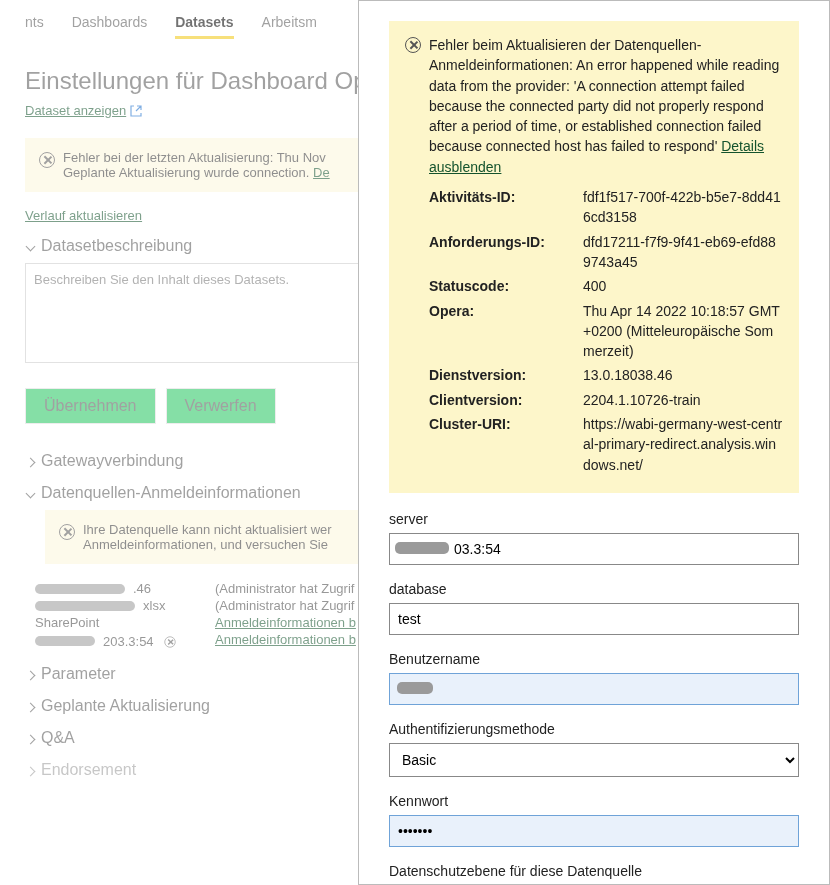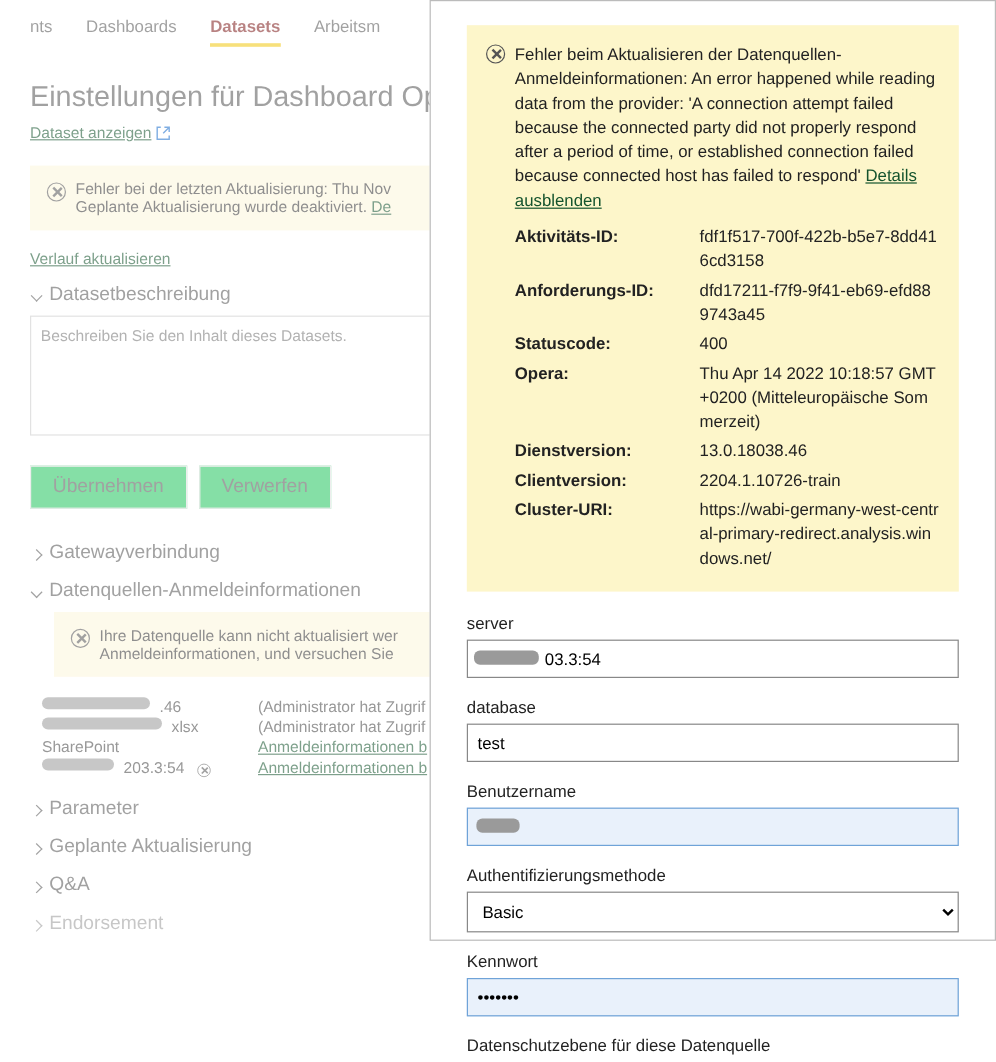--- a/index.html
+++ b/index.html
@@ -25,21 +25,21 @@
   .page * { pointer-events: auto; }
   .tabs {
     display: flex;
     gap: 28px;
     padding: 8px 0 0;
     font-size: 14px;
     color: #555;
   }
   .tabs .tab { padding: 6px 0; }
   .tabs .tab.active {
-    color: #7f1d1d;
+    color: #000000;
     font-weight: 600;
     border-bottom: 3px solid #f2c811;
   }
   .page h1 {
     font-size: 24px;
     font-weight: 400;
     color: #555;
     margin: 28px 0 8px;
   }
   a.link { color: #14532d; text-decoration: underline; cursor: pointer; }
@@ -77,31 +77,31 @@
   textarea.desc {
     width: 550px; height: 100px; resize:none;
     border:1px solid #ccc; padding:8px; font-family:inherit;
     font-size:13px; color:#888;
   }
   .btnrow { display:flex; gap:10px; margin:22px 0 28px;}
   .btn-gray {
     background:#22c55e;border:1px solid #e0e0e0;color:#555;
     padding:8px 18px;font-size:16px;cursor:pointer;
   }
-  .ds-row { display:flex; align-items:flex-start; gap:8px; font-size:13px; color:#444; padding:1px 0;}
+  .ds-row { display:flex; align-items:center; gap:8px; font-size:13px; color:#444; padding:1px 0;}
   .ds-row .blur { background:#9a9a9a;border-radius:6px;display:inline-block;}
   .ds-cols { display:flex; gap:10px; }
   .ds-left { width:170px; }
   .ds-right { color:#444; }
   .peek { position:absolute; right:0; color:#1a6dcc; font-size:13px; }
   
   .panel {
     position:absolute;
     top:0; right:0;
-    width:472px; height:784px;
+    width:472px; height:885px;
     background:#fff;
     border:1px solid #bbb;
     padding:0 30px 24px 30px;
     display:flex; flex-direction:column;
   }
   .panel h2 {
     font-size:24px; font-weight:400; color:#222;
     margin:6px 0 14px;
     white-space:nowrap; overflow:hidden; text-overflow:ellipsis;
   }
@@ -147,21 +147,21 @@
     <svg class="ext-icon" viewBox="0 0 12 12">
         <path fill="none" stroke="#1a6dcc" stroke-width="1.2" d="M4 1H1v10h10V8M6 6l5-5M7 1h4v4"></path>
       </svg>
   </div>
 
   <div class="warnpanel">
     <span class="ico-x"></span>
     <div>
       <div>Fehler bei der letzten Aktualisierung: Thu Nov</div>
       <div>
-        <span>Geplante Aktualisierung wurde deaktiviert. </span>
+        <span>Geplante Aktualisierung wurde connection. </span>
         <a class="link">De</a>
       </div>
     </div>
   </div>
 
   <a class="link sublink">Verlauf aktualisieren</a>
 
   <div class="section-head">
     <span class="caret"></span>
     <span>Datasetbeschreibung</span>

